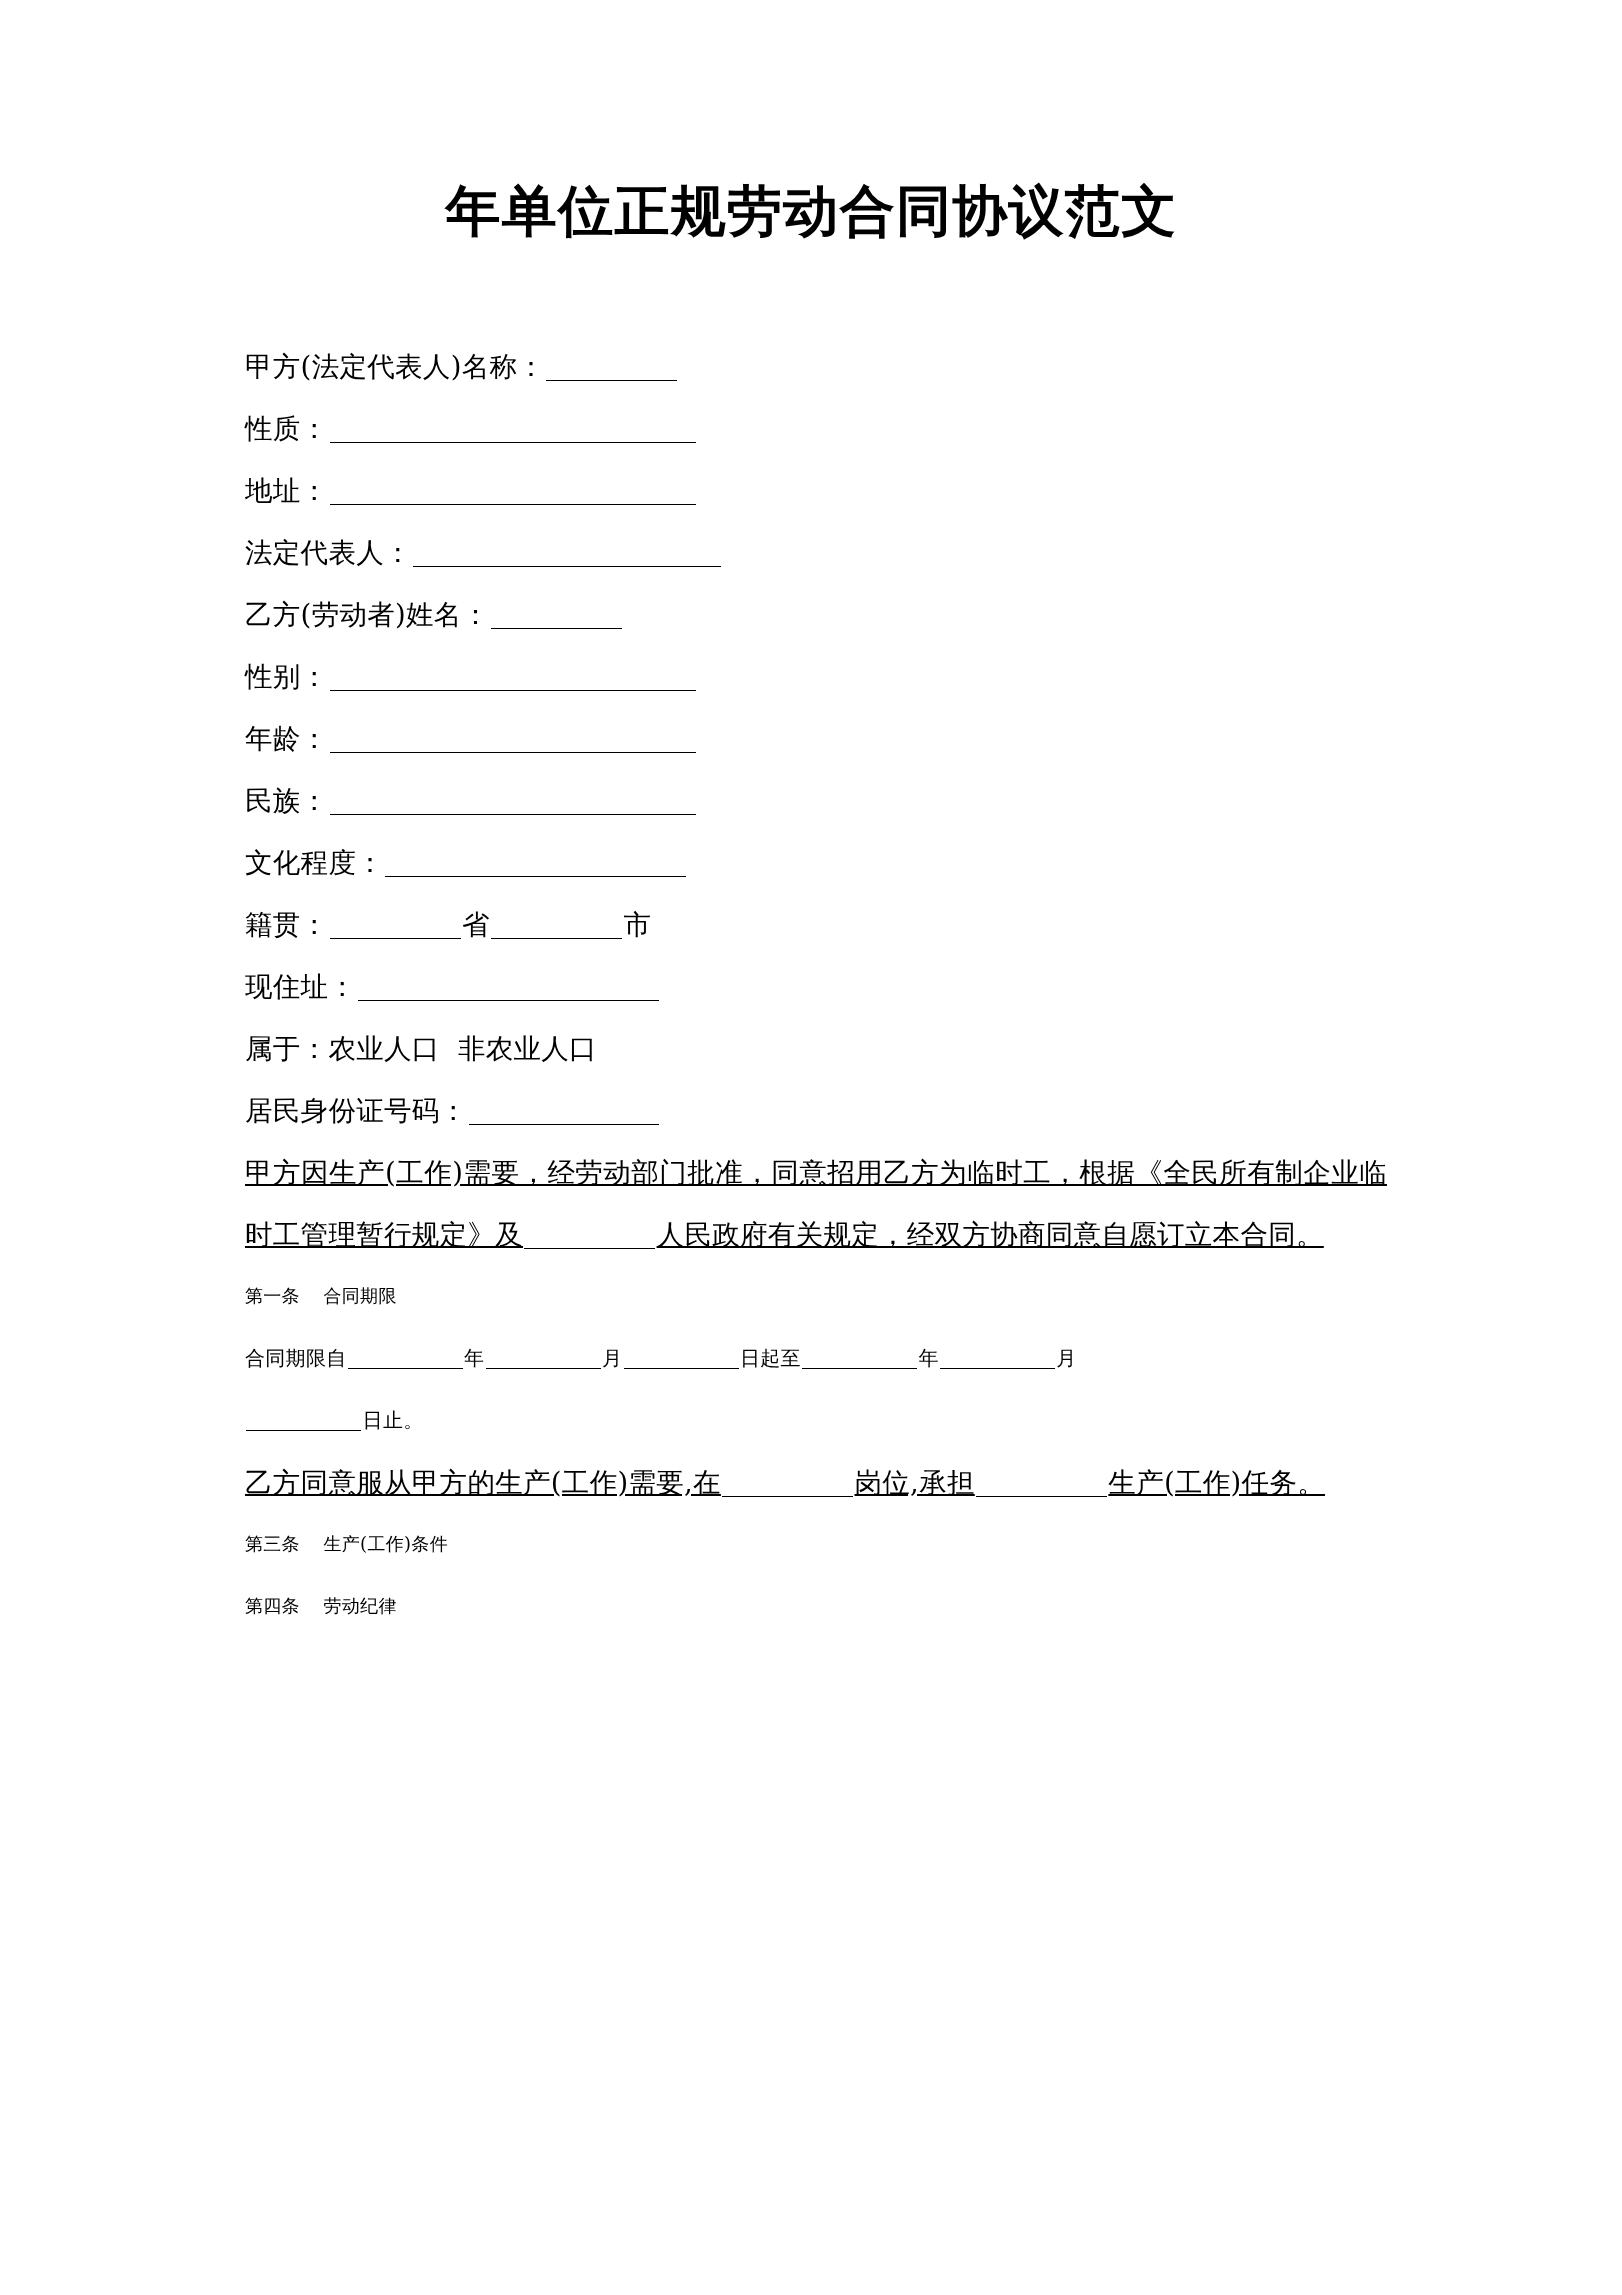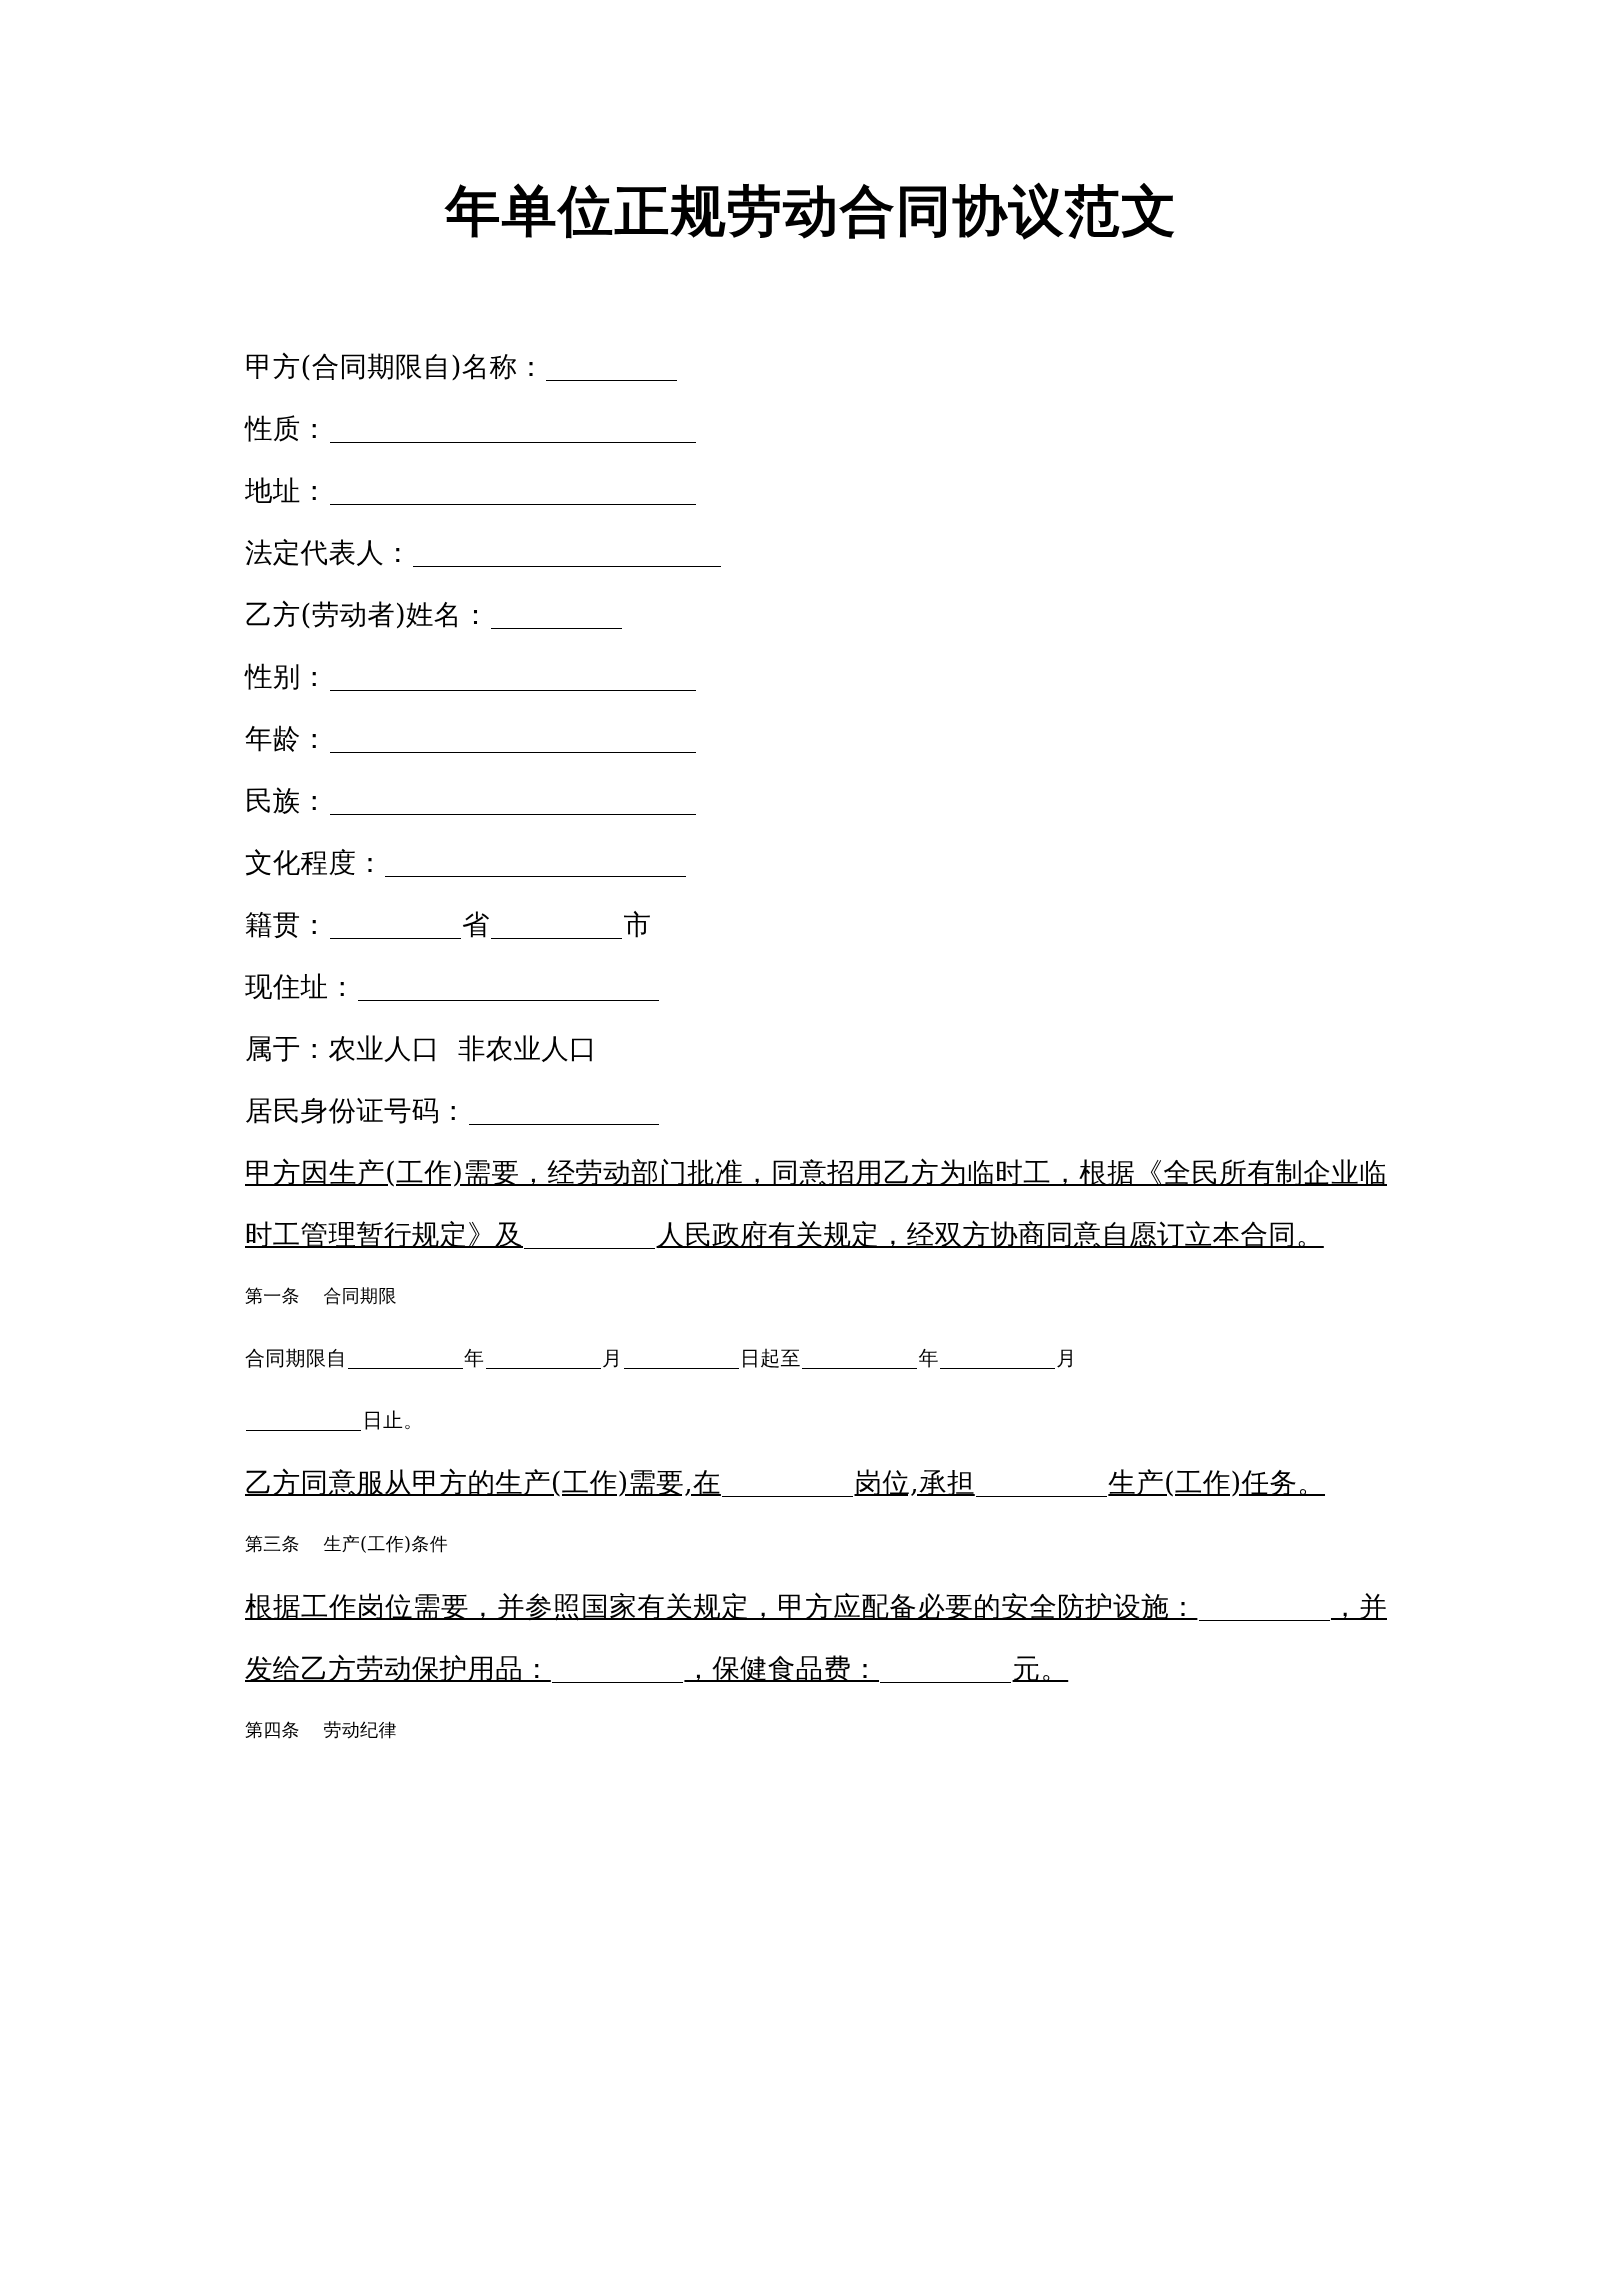--- a/index.html
+++ b/index.html
@@ -88,21 +88,21 @@
 </head>
 <body>
 
 <div class="page">
 
   <div class="doc-title">年单位正规劳动合同协议范文</div>
 
   <div class="body-block">
 
     <div class="frow">
-      <span class="lbl">甲方(合同期限自)名称：</span><span class="blank b-mid"></span>
+      <span class="lbl">甲方(法定代表人)名称：</span><span class="blank b-mid"></span>
     </div>
 
     <div class="frow">
       <span class="lbl">性质：</span><span class="blank b-xlong"></span>
     </div>
 
     <div class="frow">
       <span class="lbl">地址：</span><span class="blank b-xlong"></span>
     </div>
 
@@ -152,20 +152,19 @@
 
     <div class="nowrapline"><span>合同期限自</span><span class="blank b-date"></span><span>年</span><span class="blank b-date"></span><span>月</span><span class="blank b-date"></span><span>日起至</span><span class="blank b-date"></span><span>年</span><span class="blank b-date"></span><span>月</span></div>
 
     <div class="nowrapline"><span class="blank b-date"></span><span>日止。</span></div>
 
 
     <div class="para"><span>乙方同意服从甲方的生产(工作)需要,在</span><span class="blank b-mid"></span><span>岗位,承担</span><span class="blank b-mid"></span><span>生产(工作)任务。</span></div>
 
     <div class="clause-head"><span>第三条</span><span class="sp"></span><span>生产(工作)条件</span></div>
 
-    <div class="para"><span>根据工作岗位需要，并参照国家有关规定，甲方应配备必要的安全防护设施：</span><span class="blank b-mid"></span><span>，并发给乙方劳动保护用品：</span><span class="blank b-mid"></span><span>，保健食品费：</span><span class="blank b-mid"></span><span>元。</span></div>
 
     <div class="clause-head"><span>第四条</span><span class="sp"></span><span>劳动纪律</span></div>
 
 
   </div>
 </div>
 
 
 </body></html>

